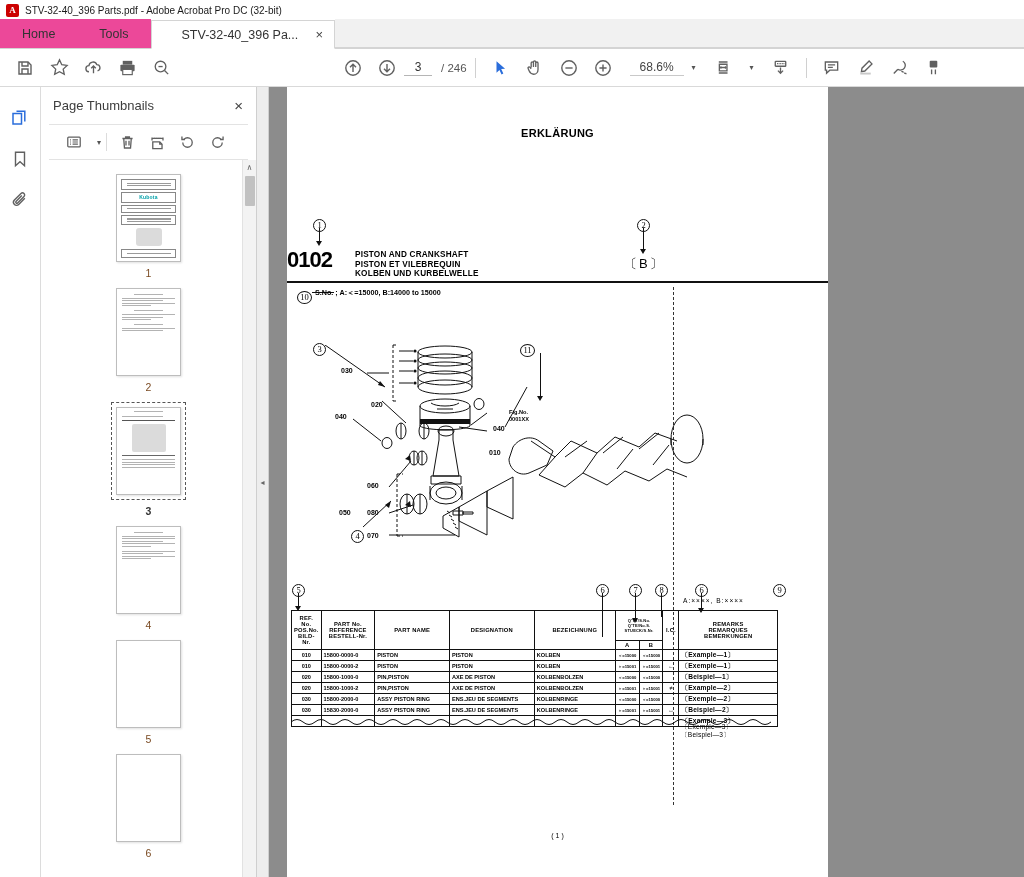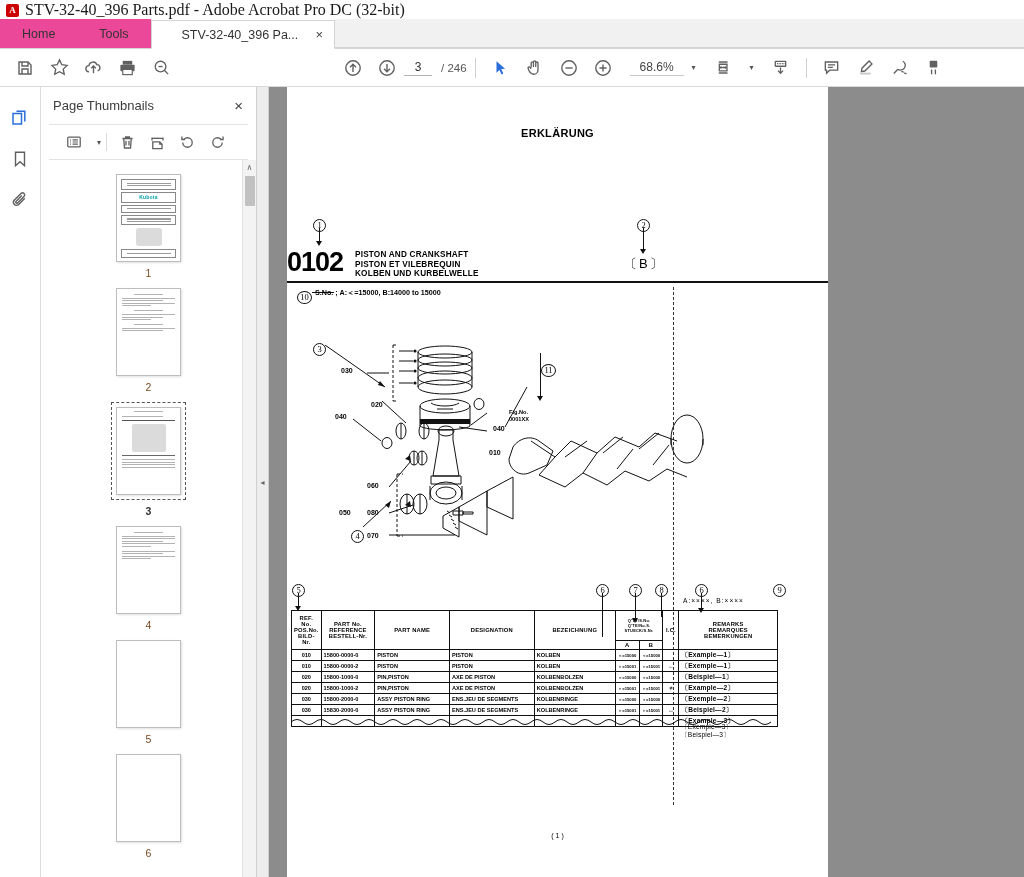--- a/index.html
+++ b/index.html
@@ -13,21 +13,21 @@
   
   .titlebar {
     height: 20px; background: #ffffff; display: flex; align-items: center;
     padding-left: 6px; flex: 0 0 20px; border-bottom: 0;
   }
   .acro-logo {
     width: 13px; height: 13px; background: #cc0000; border-radius: 2px;
     color: #fff; font-size: 9px; line-height: 13px; text-align: center;
     font-family: "Liberation Serif", serif; font-weight: bold; margin-right: 6px;
   }
-  .titlebar-text { font-size: 16px; color: #1a1a1a; white-space: nowrap; font-family: Liberation Serif, serif; }
+  .titlebar-text { font-size: 10px; color: #1a1a1a; white-space: nowrap; }
 
   
   .menubar {
     height: 20px; flex: 0 0 20px; display: flex; align-items: center;
     padding-left: 6px; background: #ffffff; font-size: 11.5px; color: #1a1a1a;
   }
   .menu-item { padding: 0 8px; cursor: default; }
 
   
   .tabbar {
@@ -176,21 +176,21 @@
     font-size: 8.5px; line-height: 11px; text-align: center; display: inline-block;
     font-family: "Liberation Serif", serif;
   }
   .arrow-v { width: 1px; background: #111; position: absolute; }
   .arrow-head-d {
     position: absolute; width: 0; height: 0; border-left: 3px solid transparent;
     border-right: 3px solid transparent; border-top: 5px solid #111;
   }
 
   .secnum {
-    position: absolute; left: 0px; top: 160px; font-size: 27px; font-weight: bold;
+    position: absolute; left: 0px; top: 160px; font-size: 22px; font-weight: bold;
     letter-spacing: -1px; font-family: "Liberation Sans", sans-serif;
   }
   .sectitle { position: absolute; left: 68px; top: 163px; font-size: 8.2px; font-weight: bold; line-height: 9.5px; letter-spacing: .2px; }
   .secB { position: absolute; left: 337px; top: 168px; font-size: 13px; letter-spacing: 2px; }
   .hr-main { position: absolute; left: 0; right: 0; top: 194px; height: 2px; background: #111; }
   .serial { position: absolute; left: 28px; top: 201px; font-size: 7.2px; font-weight: bold; white-space: nowrap; }
   .dashed-v {
     position: absolute; left: 386px; top: 200px; bottom: 72px; width: 0;
     border-left: 1px dashed #333;
   }
@@ -700,21 +700,21 @@
         <div class="pg" style="left:64px; top:438px;">
           <span class="callout">4</span>
         </div>
         <div class="pg" style="left:72px; top:412px;">
           <svg width="44" height="30" viewBox="0 0 44 30">
               <path d="M4 28L32 2" fill="none" stroke="#111" stroke-width="1"></path>
               <path d="M32 2l-2 7-4-3z" fill="#111"></path>
             </svg>
         </div>
 
-        <div class="pg" style="left:254px; top:252px;margin-top:20px;">
+        <div class="pg" style="left:233px; top:252px;">
           <span class="callout" style="width:15px">11</span>
         </div>
         <div class="arrow-v" style="left:253px; top:266px; height:44px;"></div>
         <div class="arrow-head-d" style="left:250px; top:309px;"></div>
 
         <div class="pg" style="left:5px; top:492px;">
           <span class="callout">5</span>
         </div>
         <div class="arrow-v" style="left:11px; top:506px; height:14px;"></div>
         <div class="arrow-head-d" style="left:8px; top:519px;"></div>

